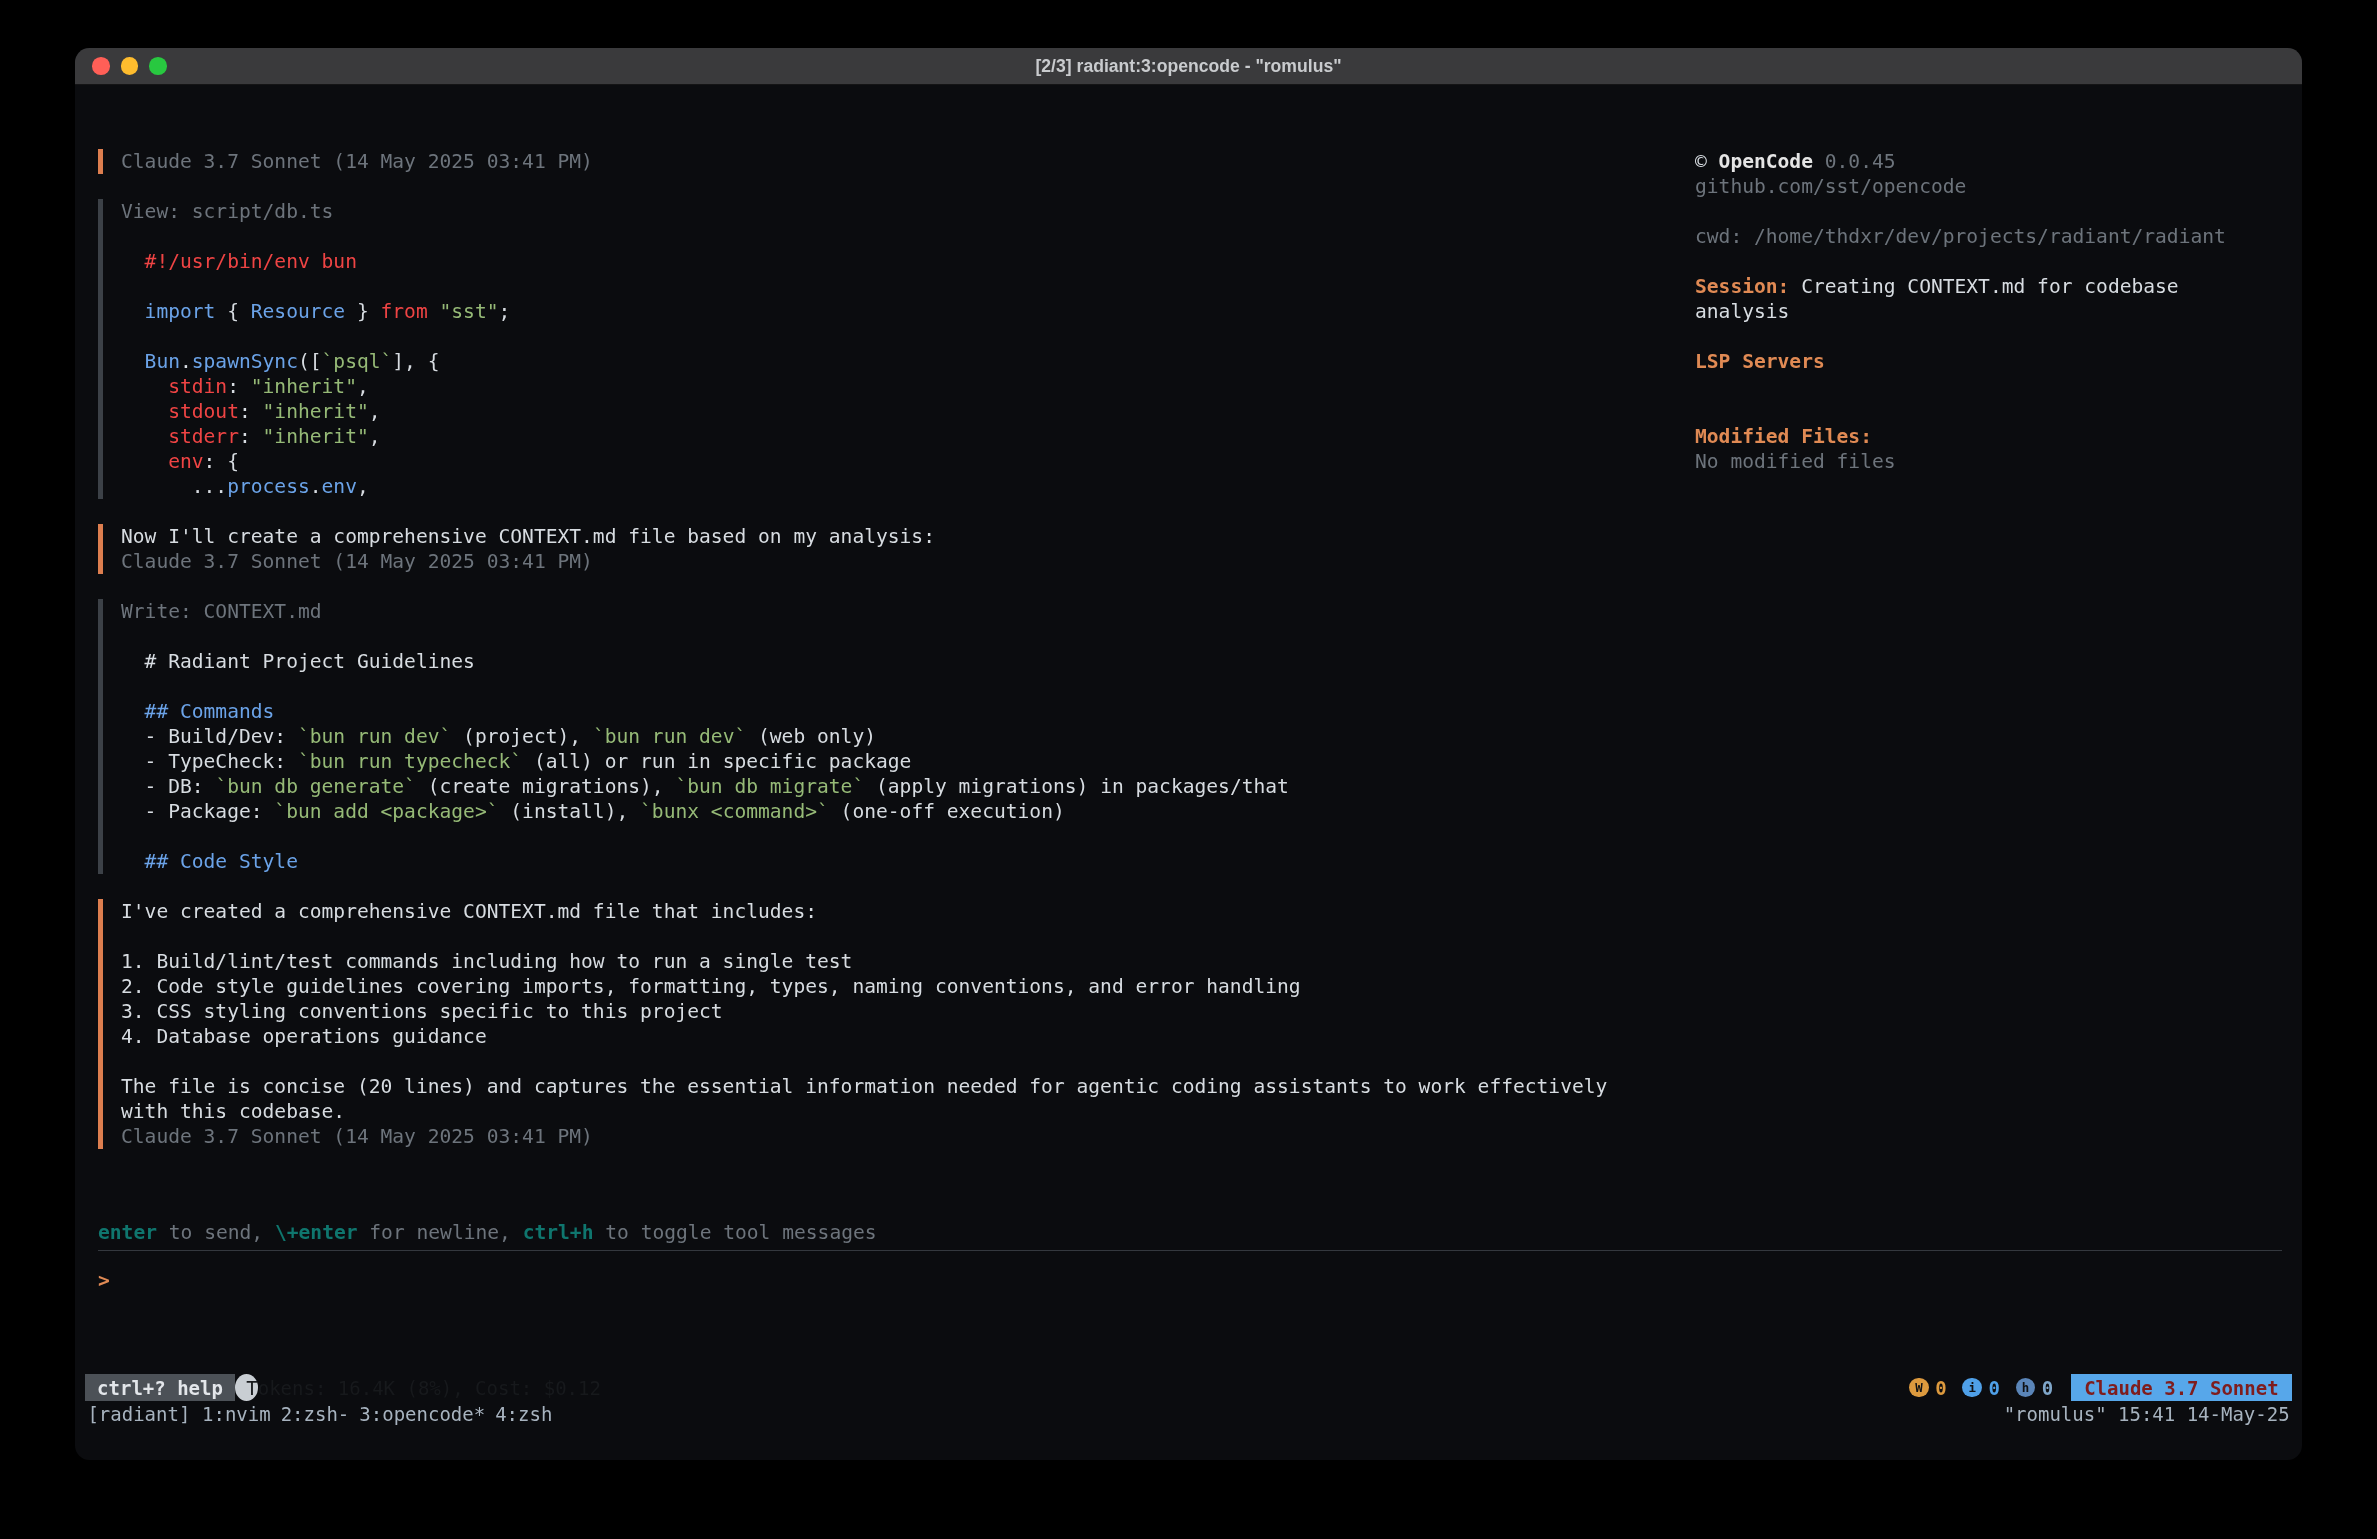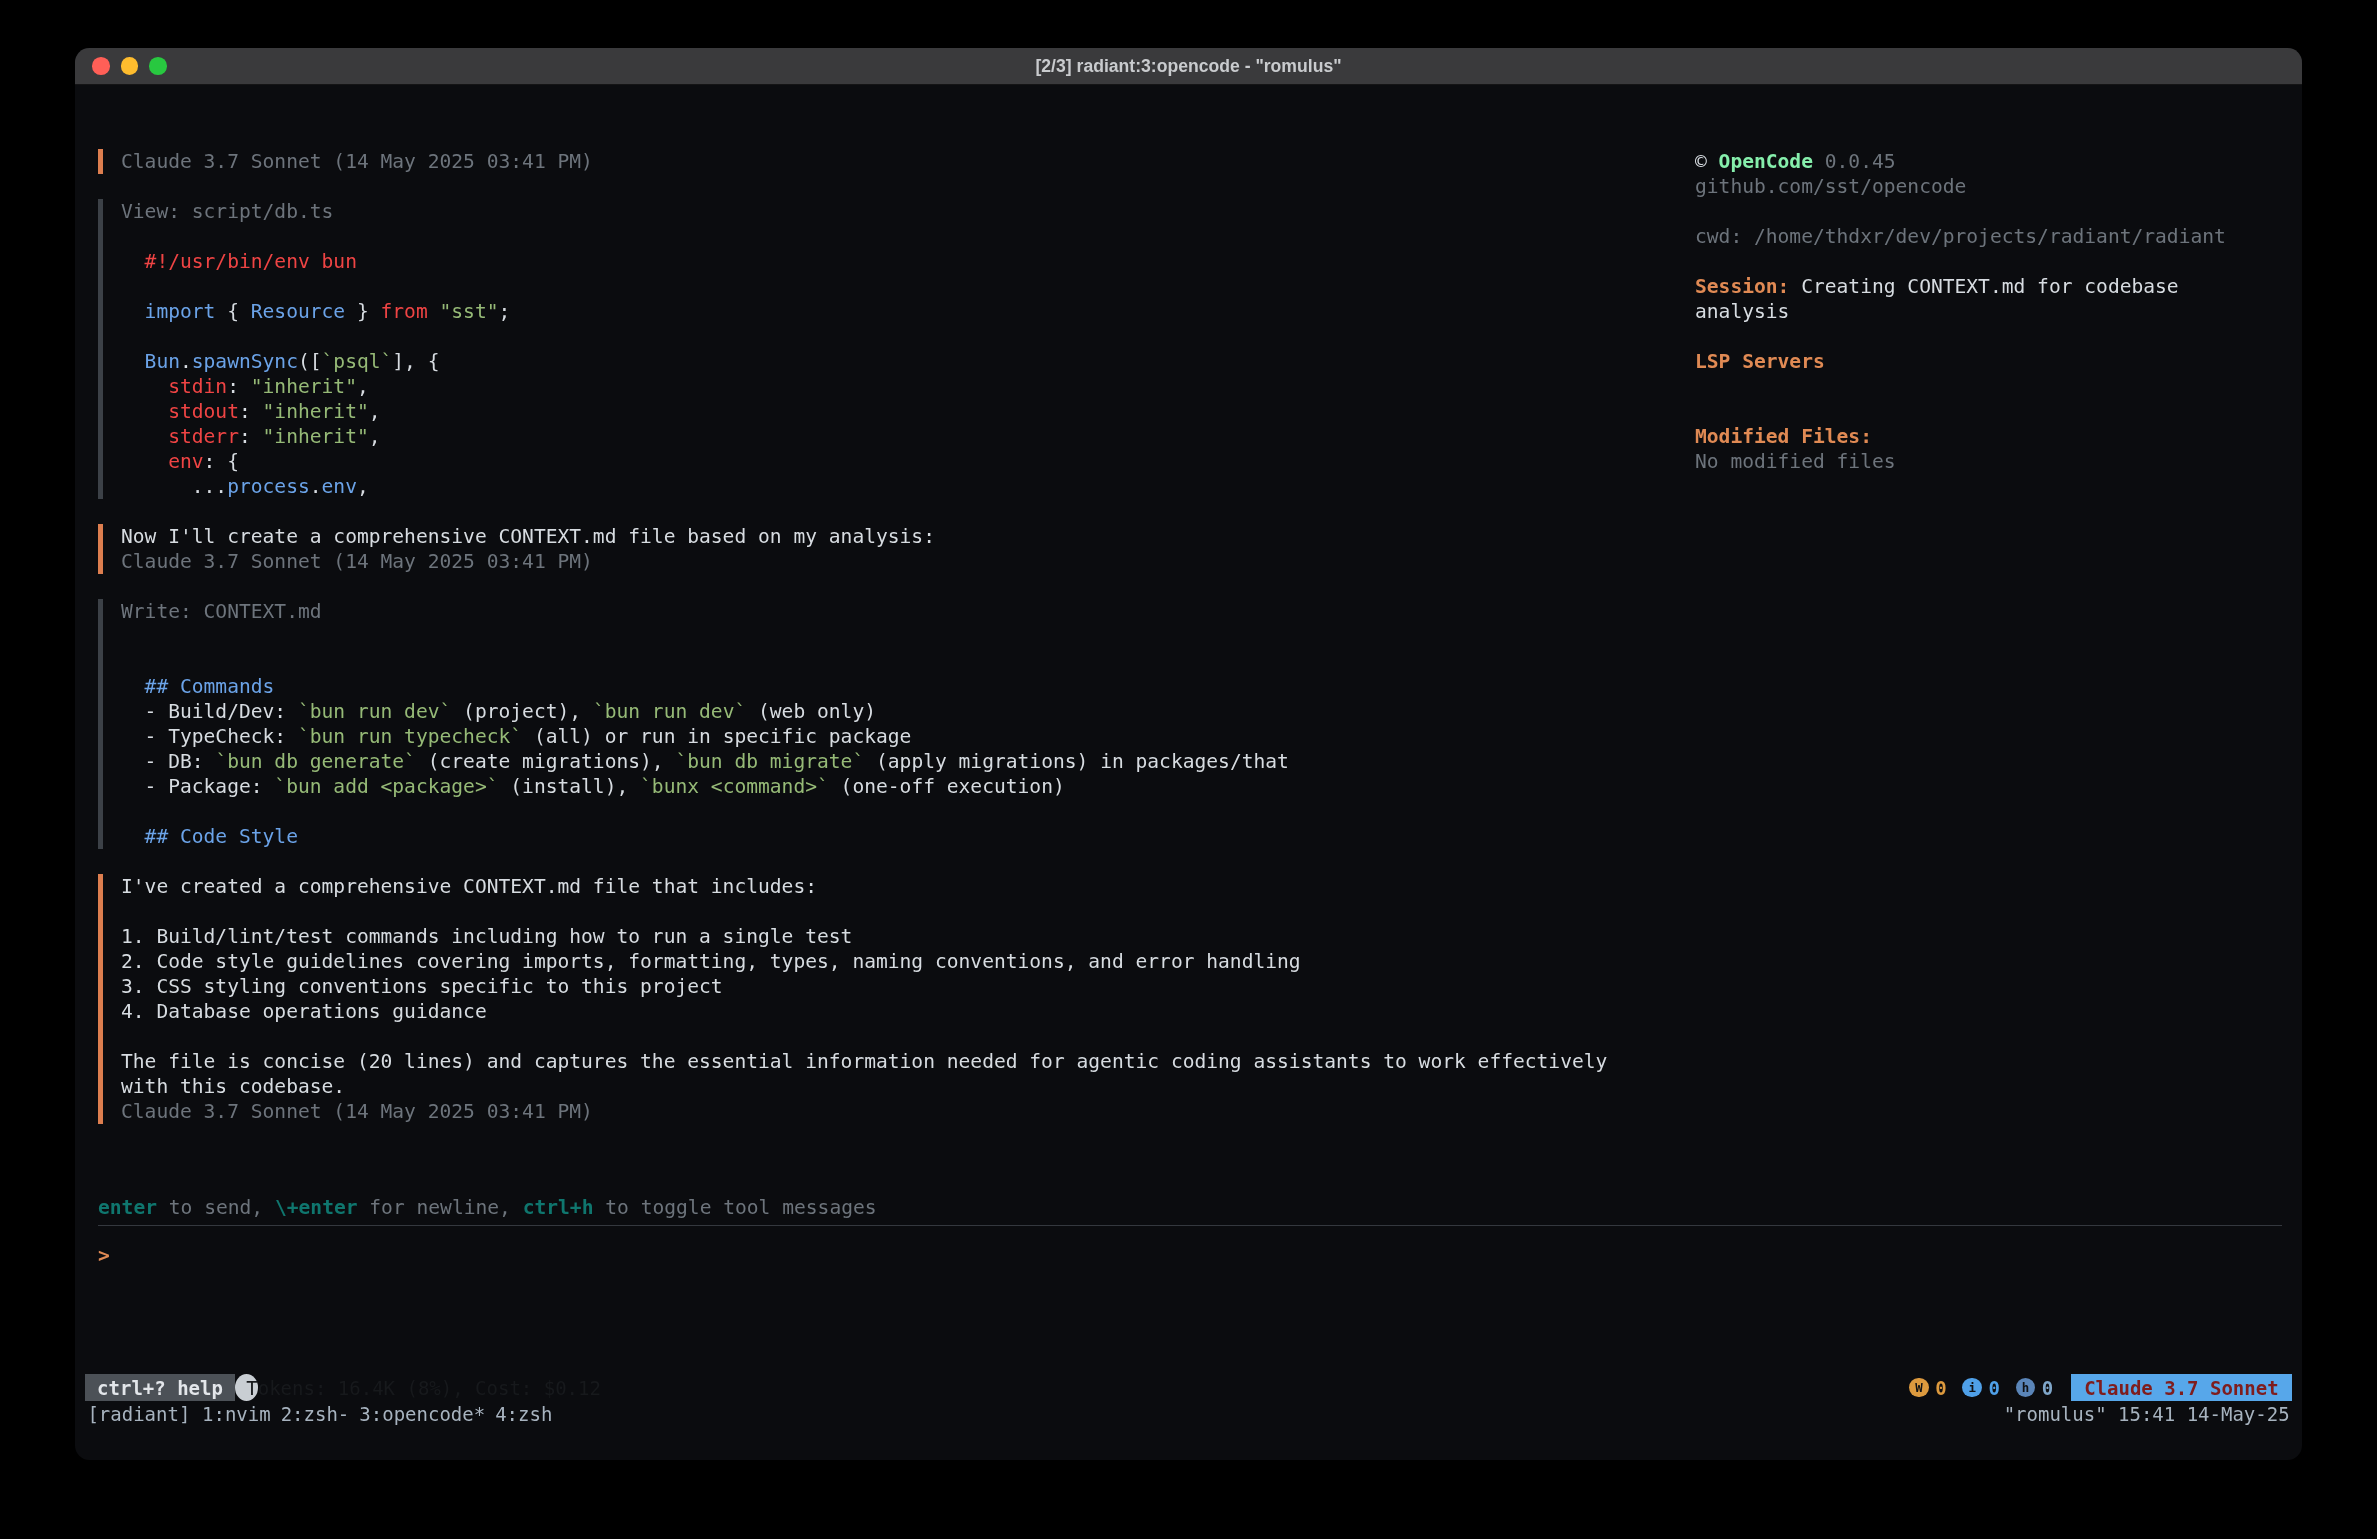--- a/index.html
+++ b/index.html
@@ -34,21 +34,21 @@
   .block { margin-bottom:25px; padding-left:18px; border-left:5.9px solid transparent; }
   .block.orange { border-color:#dd7e4f; }
   .block.gray   { border-color:#3c4147; }
 
   .c-fg    { color:#d7dce1; }
   .c-dim   { color:#6d747c; }
   .c-red   { color:#ef4444; }
   .c-blue  { color:#6ba3e8; }
   .c-green { color:#96ba77; }
   .c-bold  { color:#0f766e; font-weight:bold; }
-  .c-boldfg{ color:#86efac; font-weight:bold; }
+  .c-boldfg{ color:#e5e5e5; font-weight:bold; }
   .c-orangebold { color:#e08a54; font-weight:bold; }
 
   .input-area { margin-top:46px; padding:0 19.6px 0 23px; flex:0 0 auto; }
   .help { font-size:19.6px; line-height:25px; white-space:pre; }
   .separator { height:1.3px; background:#34383e; margin-top:5.2px; }
   .promptline { margin-top:17px; font-size:19.6px; line-height:25px; display:flex; }
   .prompt-char { color:#e08a54; font-weight:bold; white-space:pre; }
   .prompt-input { flex:1; height:25px; }
 
   .spacer { flex:1; }
@@ -104,20 +104,21 @@
             <div class="tline"><span class="c-fg">    </span><span class="c-red">env</span><span class="c-fg">: {</span></div>
             <div class="tline"><span class="c-fg">      ...</span><span class="c-blue">process</span><span class="c-fg">.</span><span class="c-blue">env</span><span class="c-fg">,</span></div>
           </div>
           <div class="block orange">
             <div class="tline"><span class="c-fg">Now I'll create a comprehensive CONTEXT.md file based on my analysis:</span></div>
             <div class="tline"><span class="c-dim">Claude 3.7 Sonnet (14 May 2025 03:41 PM)</span></div>
           </div>
           <div class="block gray">
             <div class="tline"><span class="c-dim">Write: CONTEXT.md</span></div>
             <div class="tline"></div>
+            <div class="tline"><span class="c-fg">  # Radiant Project Guidelines</span></div>
             <div class="tline"></div>
             <div class="tline"><span class="c-fg">  </span><span class="c-blue">## Commands</span></div>
             <div class="tline"><span class="c-fg">  - Build/Dev: </span><span class="c-green">`bun run dev`</span><span class="c-fg"> (project), </span><span class="c-green">`bun run dev`</span><span class="c-fg"> (web only)</span></div>
             <div class="tline"><span class="c-fg">  - TypeCheck: </span><span class="c-green">`bun run typecheck`</span><span class="c-fg"> (all) or run in specific package</span></div>
             <div class="tline"><span class="c-fg">  - DB: </span><span class="c-green">`bun db generate`</span><span class="c-fg"> (create migrations), </span><span class="c-green">`bun db migrate`</span><span class="c-fg"> (apply migrations) in packages/that</span></div>
             <div class="tline"><span class="c-fg">  - Package: </span><span class="c-green">`bun add &lt;package&gt;`</span><span class="c-fg"> (install), </span><span class="c-green">`bunx &lt;command&gt;`</span><span class="c-fg"> (one-off execution)</span></div>
             <div class="tline"></div>
             <div class="tline"><span class="c-fg">  </span><span class="c-blue">## Code Style</span></div>
           </div>
           <div class="block orange">

